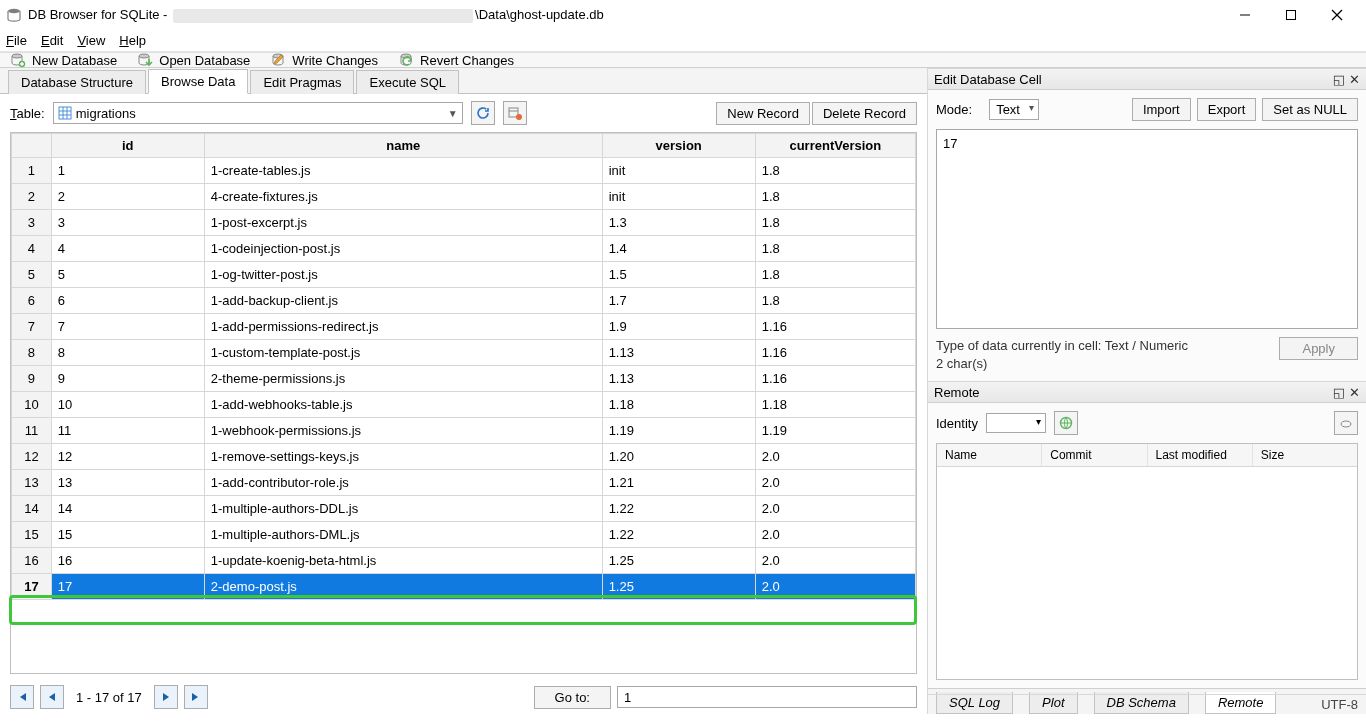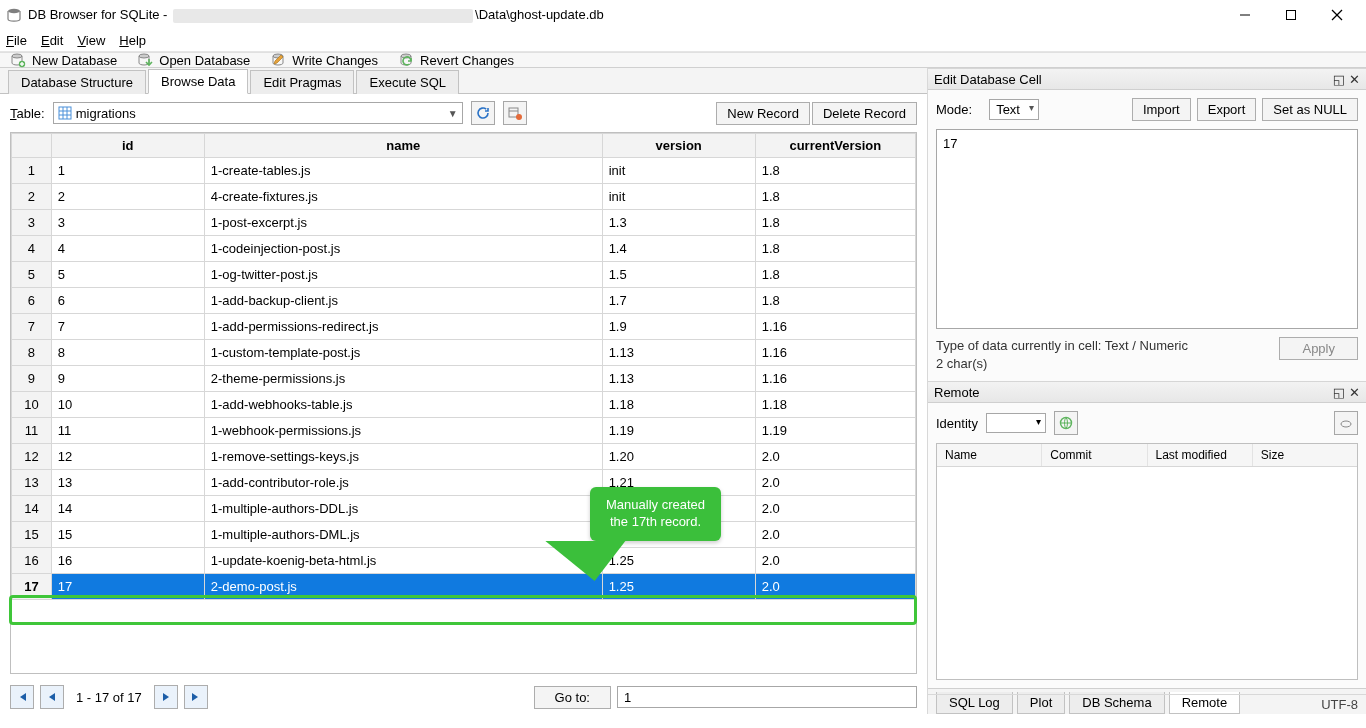--- a/index.html
+++ b/index.html
@@ -87,21 +87,21 @@
   .remote-body { padding:8px; display:flex; flex-direction:column; gap:8px; flex:1;}
   .remote-row { display:flex; align-items:center; gap:8px;}
   .remote-row .ident-dd { width:60px; border:1px solid #a7a7a7; background:#fff; padding:2px 18px 2px 6px; position:relative; height:20px;}
   .remote-row .ident-dd::after{content:"▾"; position:absolute; right:4px; top:2px; font-size:10px;}
   .remote-list { flex:1; border:1px solid #bfbfbf; background:#fff;}
   .remote-list .cols { display:flex; border-bottom:1px solid #d7d7d7; background:#f6f6f6;}
   .remote-list .cols div { padding:4px 8px; flex:1; border-right:1px solid #e3e3e3; font-size:12px;}
   .remote-list .cols div:last-child{border-right:none;}
 
   .bottom-tabs { height:26px; display:flex; align-items:flex-end; padding:0 8px; border-top:1px solid #cfcfcf; background:#f4f4f4;}
-  .bottom-tabs .tab { padding:3px 12px; border:1px solid #c2c2c2; border-top:none; background:#ededed; margin-right:4px;}
+  .bottom-tabs .tab { padding:3px 12px; border:1px solid #c2c2c2; border-top:none; background:#ededed; margin-right:16px;font-style:italic;}
   .bottom-tabs .tab.active { background:#fff;}
 
   .statusbar { height:20px; border-top:1px solid #d8d8d8; display:flex; align-items:center; padding:0 8px; font-size:12px; color:#444; position:absolute; bottom:0; right:0; width:438px; justify-content:flex-end;}
 
   
   .svg-db {fill:#7f7f7f;}
 </style>
 </head>
 <body>
 
@@ -357,26 +357,20 @@
                 <td>17</td>
                 <td>2-demo-post.js</td>
                 <td>1.25</td>
                 <td>2.0</td>
               </tr>
             </tbody>
         </table>
       </div>
       <div class="sel-row-border" id="sel-border" style="left: 8.5px; top: 462.5px; width: 908px; height: 30px;"></div>
 
-      <div class="callout-wrap" style="left:590px; top:355px;">
-        <div class="callout">
-          <div>Manually created</div>
-          <div>the 17th record.</div>
-        </div>
-      </div>
     </div>
 
     <div class="pager">
       <div class="nav-btn">
           <svg width="12" height="12" viewBox="0 0 12 12">
             <path d="M3 2v8M10 2L4 6l6 4z" fill="#1d5ea8"></path>
           </svg>
         </div>
       <div class="nav-btn">
           <svg width="12" height="12" viewBox="0 0 12 12">

